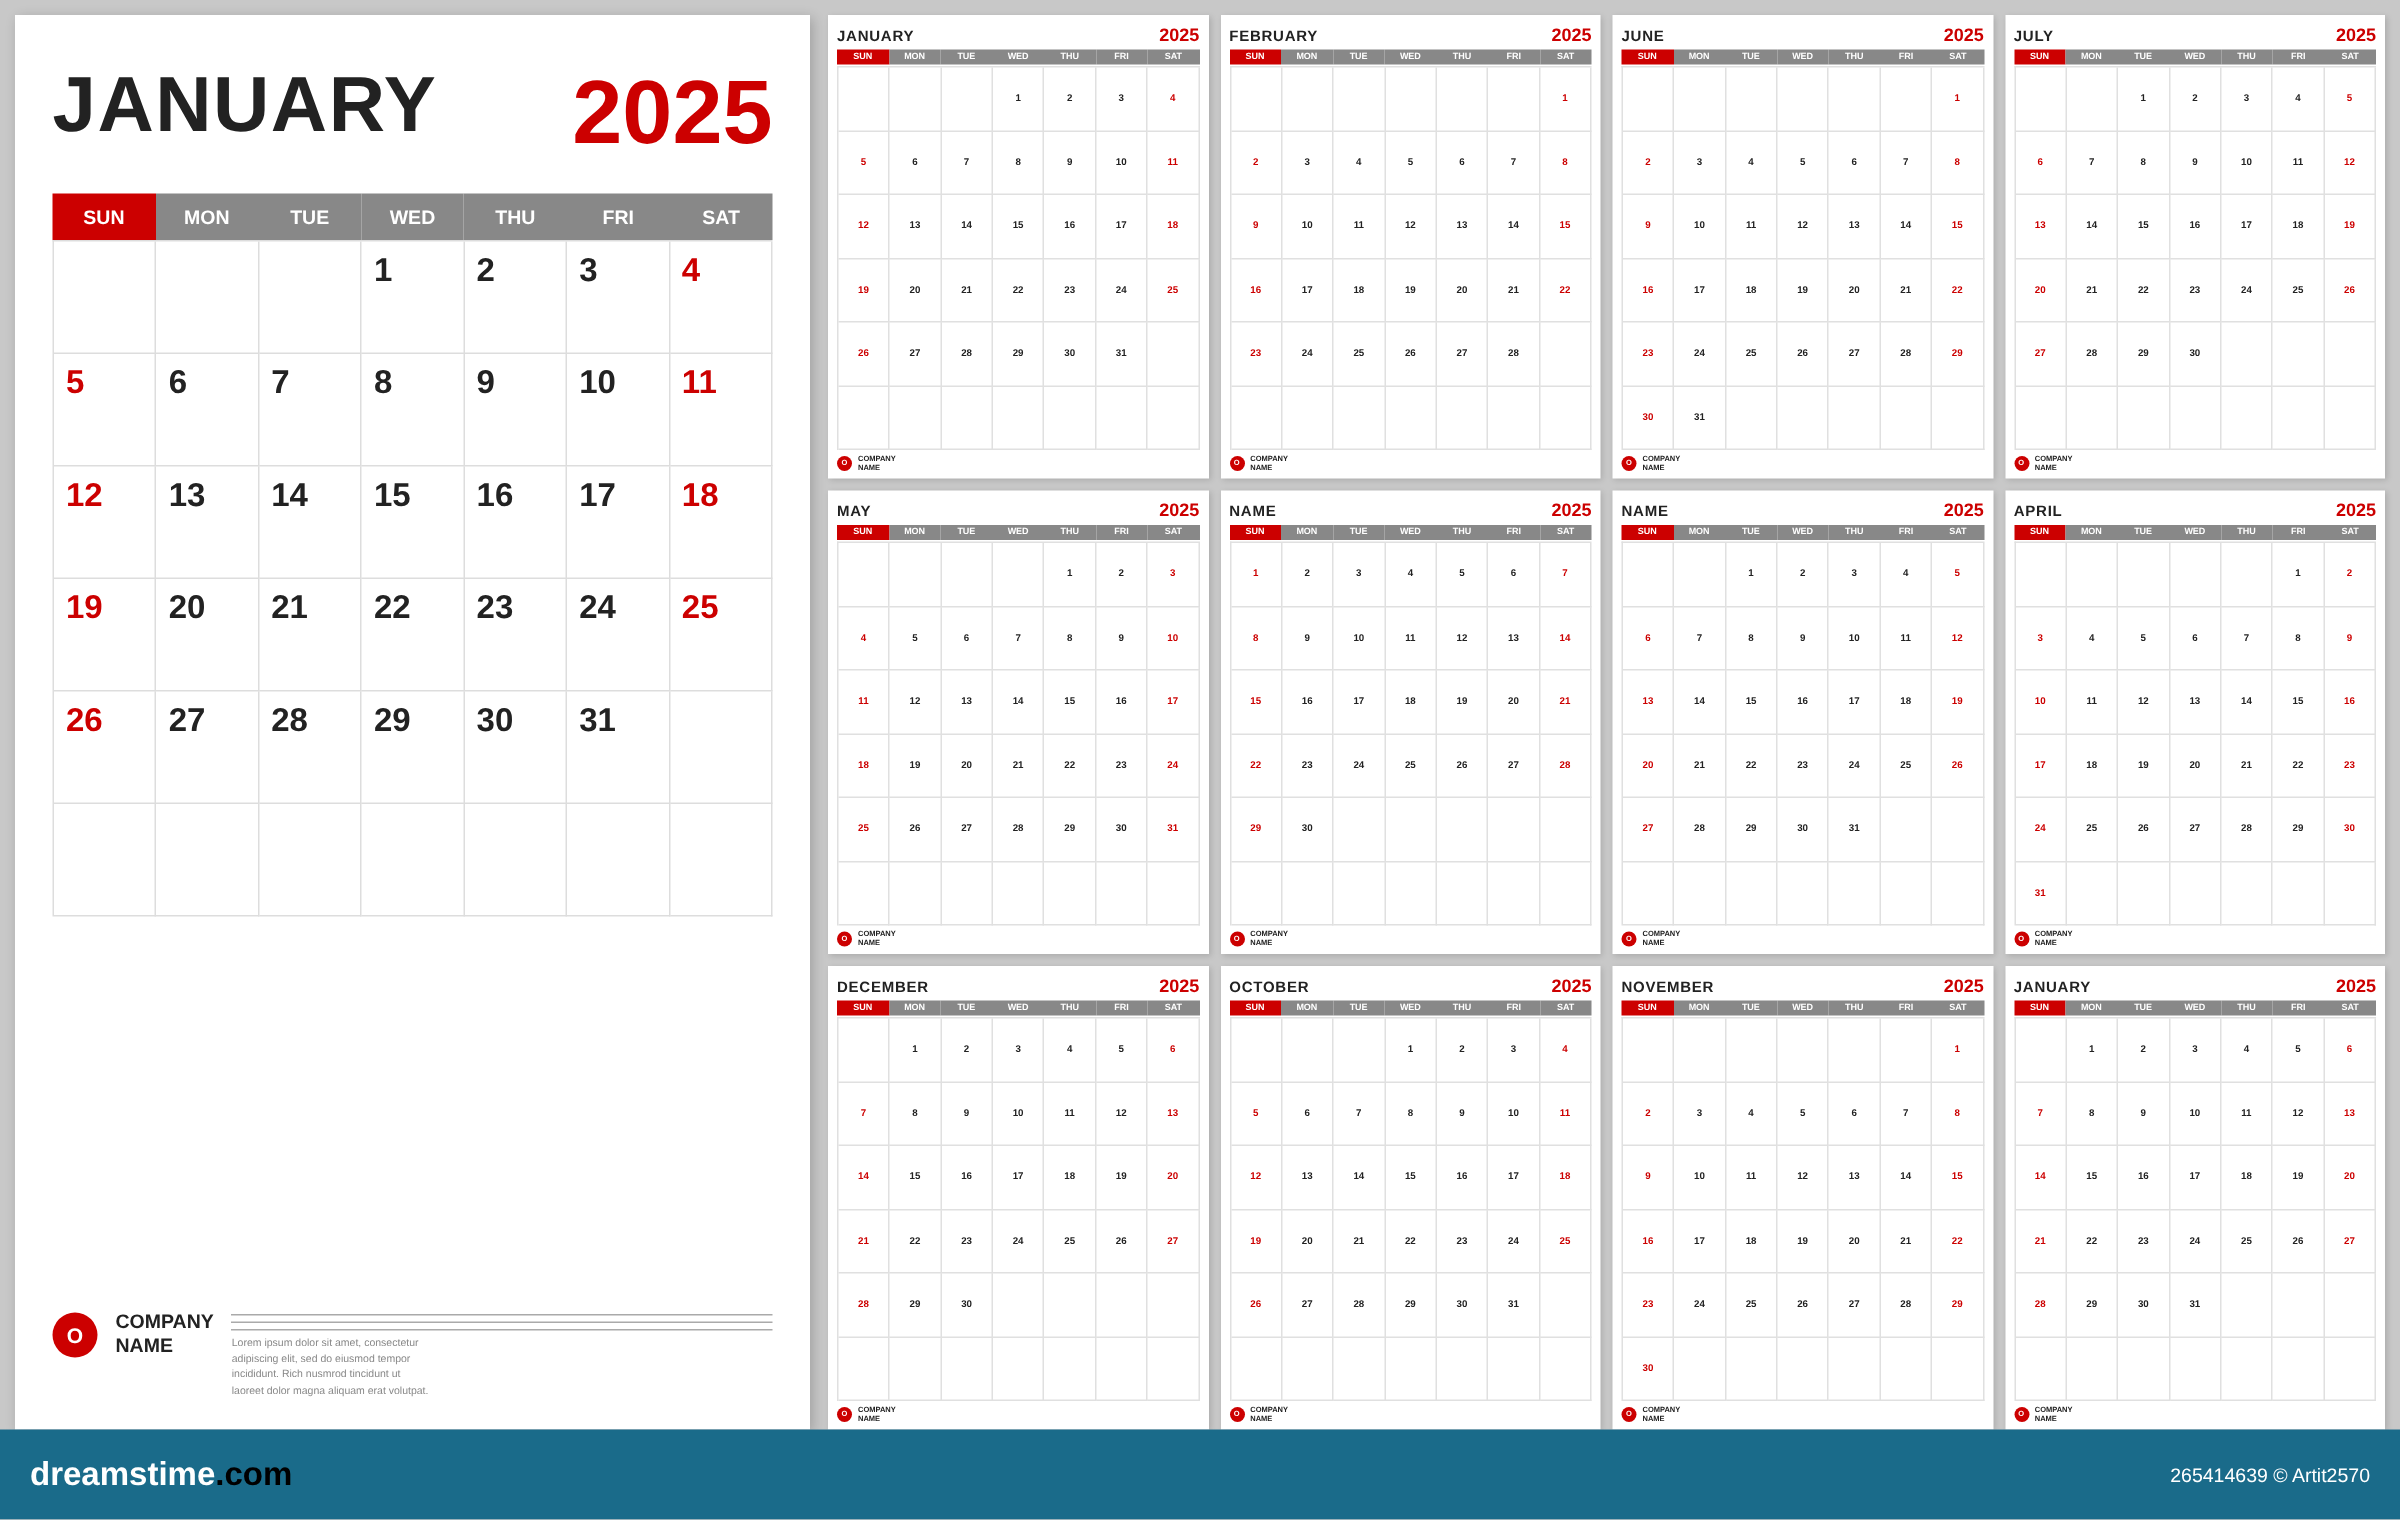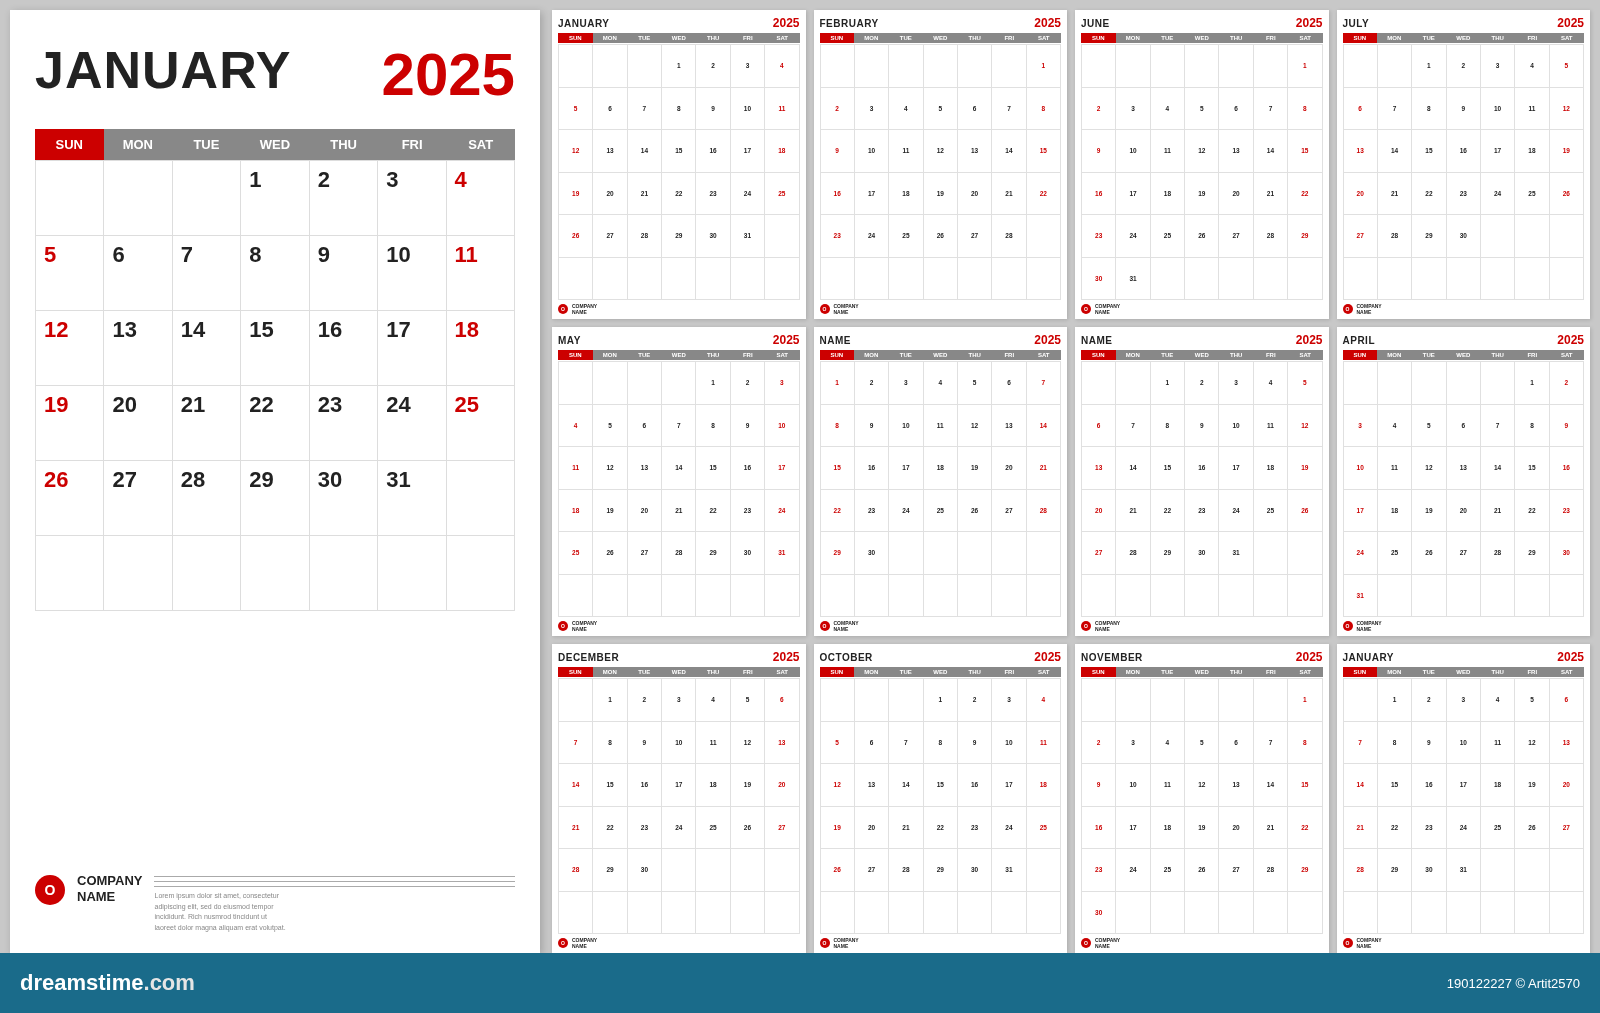--- a/index.html
+++ b/index.html
@@ -24,21 +24,21 @@
       align-items: center;
       padding: 0 20px;
       gap: 15px;
       z-index: 20;
     }
     .dreamstime-logo {
       color: white;
       font-size: 22px;
       font-weight: bold;
     }
-    .dreamstime-logo span { color: #e5e5e5; }
+    .dreamstime-logo span { color: #000000; }
     .dreamstime-info {
       color: white;
       font-size: 13px;
       margin-left: auto;
     }
 
     
     .main-content {
       position: absolute;
       top: 10px;
@@ -1113,14 +1113,14 @@
         <div class="small-cal-footer">
           <div class="small-company-logo">O</div>
           <div class="small-company-name">COMPANY<br>NAME</div>
         </div>
       </div>
     </div>
 </div>
 
 <div class="dreamstime-bar">
   <div class="dreamstime-logo">dreamstime<span>.com</span></div>
-  <div class="dreamstime-info">190122227 © Artit2570</div>
+  <div class="dreamstime-info">265414639 © Artit2570</div>
 </div>
 
 </body></html>

